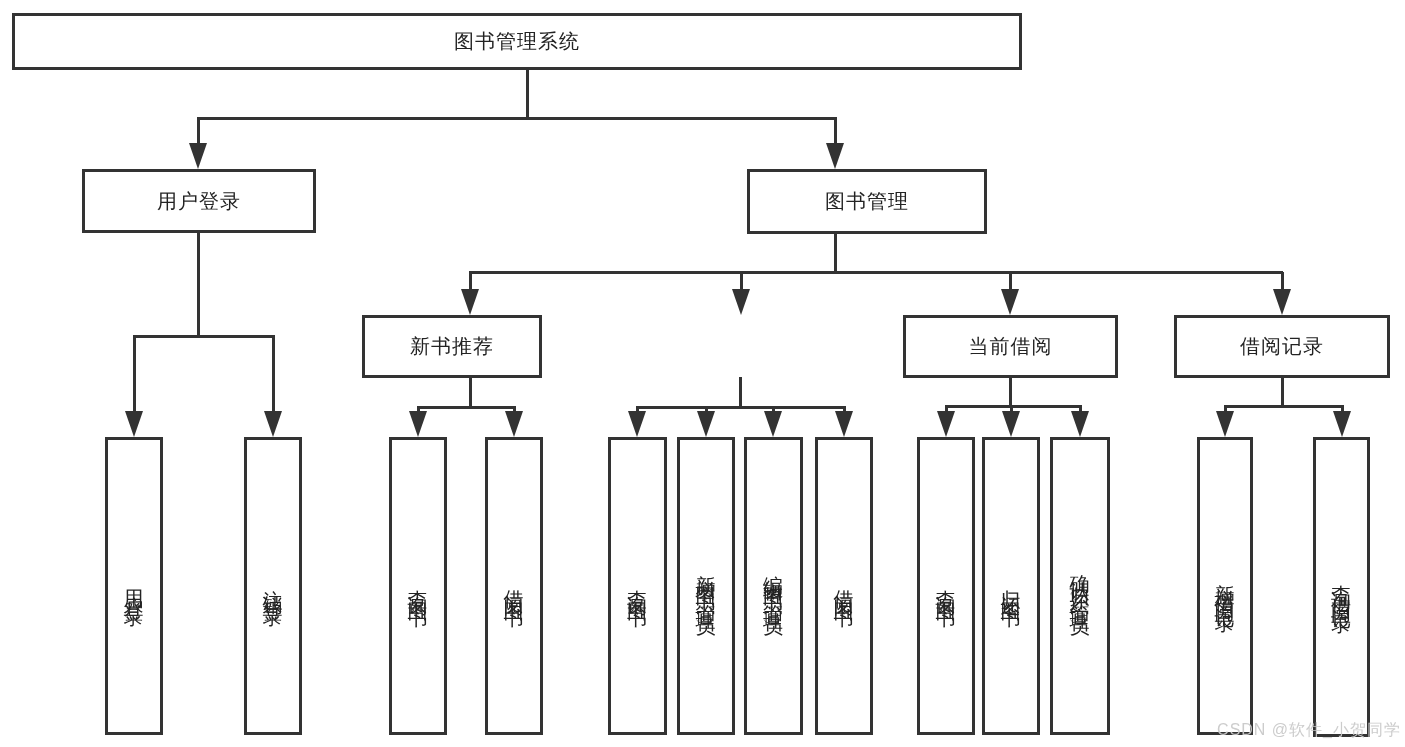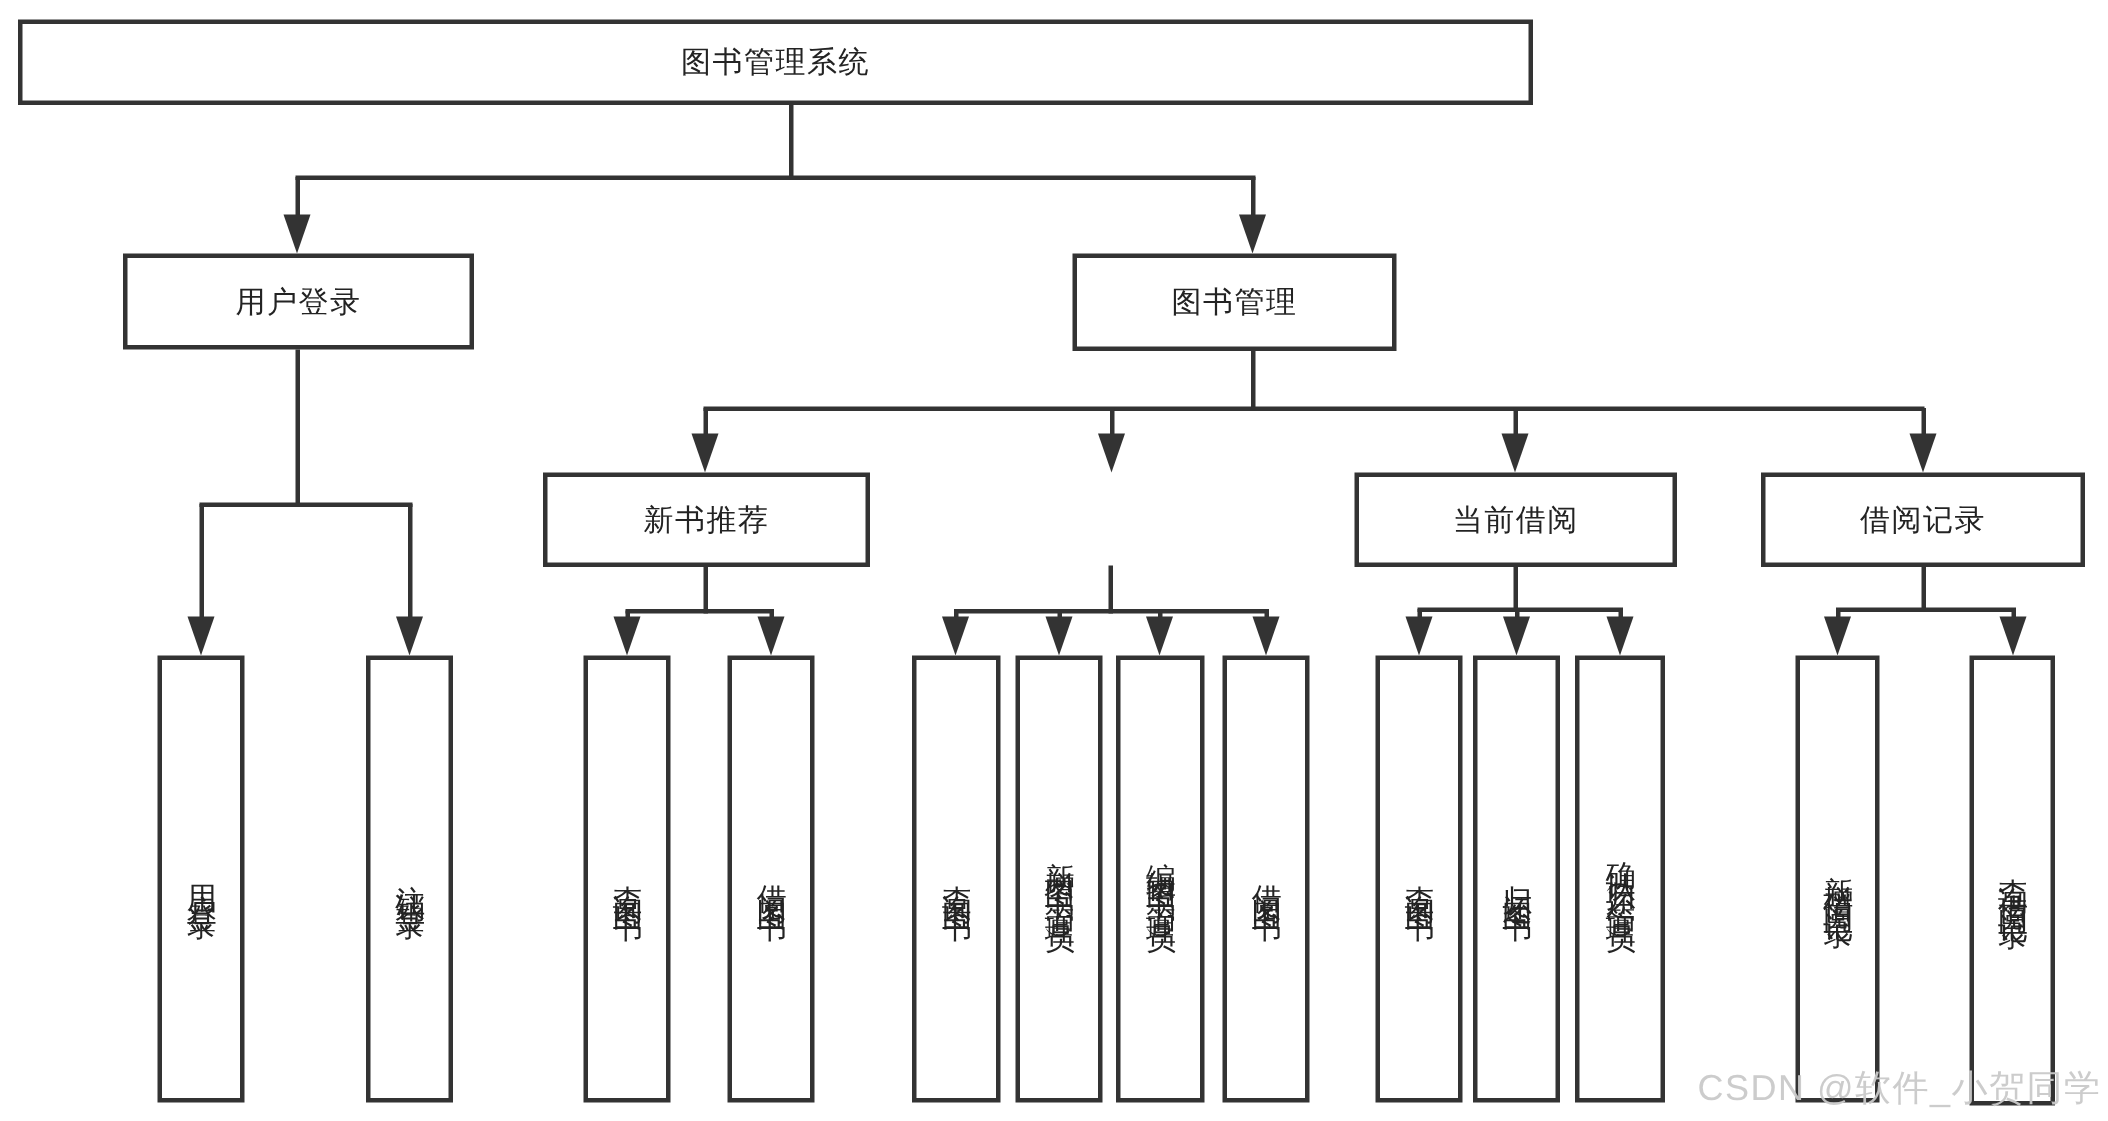--- a/index.html
+++ b/index.html
@@ -20,59 +20,59 @@
   .hline,.vline{position:absolute;background:#333333;z-index:1;}
   .hline{height:3px;}
   .vline{width:3px;}
   .arrow{
     position:absolute;width:0;height:0;z-index:1;
     border-left:9px solid transparent;border-right:9px solid transparent;
     border-top:26px solid #333333;
   }
   .watermark{
     position:absolute;right:4px;bottom:6px;z-index:6;
-    font-size:24px;color:rgba(201,201,201,0.95);letter-spacing:1px;
+    font-size:16px;color:rgba(201,201,201,0.95);letter-spacing:1px;
   }
 </style>
 </head>
 <body>
 
 <div class="stage">
 
   <div class="box" style="left:12px;top:13px;width:1010px;height:57px">图书管理系统</div>
 
   <div class="vline" style="left:526px;top:70px;height:48px"></div>
   <div class="hline" style="left:197px;top:117px;width:640px"></div>
   <div class="vline" style="left:197px;top:118px;height:30px"></div>
   <div class="arrow" style="left:189px;top:143px"></div>
   <div class="vline" style="left:834px;top:118px;height:30px"></div>
   <div class="arrow" style="left:826px;top:143px"></div>
 
   <div class="box" style="left:82px;top:169px;width:234px;height:64px">用户登录</div>
-  <div class="box" style="left:715px;top:169px;width:216px;height:65px">图书管理</div>
+  <div class="box" style="left:747px;top:169px;width:240px;height:65px">图书管理</div>
 
   <div class="vline" style="left:197px;top:232px;height:106px"></div>
   <div class="hline" style="left:133px;top:335px;width:142px"></div>
   <div class="vline" style="left:133px;top:336px;height:80px"></div>
   <div class="arrow" style="left:125px;top:411px"></div>
   <div class="vline" style="left:272px;top:336px;height:80px"></div>
   <div class="arrow" style="left:264px;top:411px"></div>
 
   <div class="vline" style="left:834px;top:233px;height:41px"></div>
   <div class="hline" style="left:469px;top:271px;width:814px"></div>
   <div class="vline" style="left:469px;top:272px;height:22px"></div>
   <div class="arrow" style="left:461px;top:289px"></div>
   <div class="vline" style="left:740px;top:272px;height:22px"></div>
   <div class="arrow" style="left:732px;top:289px"></div>
   <div class="vline" style="left:1009px;top:272px;height:22px"></div>
   <div class="arrow" style="left:1001px;top:289px"></div>
   <div class="vline" style="left:1281px;top:272px;height:22px"></div>
   <div class="arrow" style="left:1273px;top:289px"></div>
 
-  <div class="box" style="left:362px;top:315px;width:218px;height:63px">新书推荐</div>
+  <div class="box" style="left:362px;top:315px;width:180px;height:63px">新书推荐</div>
   <div class="box" style="left:1174px;top:315px;width:216px;height:63px">借阅记录</div>
   <div class="box" style="left:903px;top:315px;width:215px;height:63px">当前借阅</div>
 
   <div class="vline" style="left:469px;top:377px;height:32px"></div>
   <div class="hline" style="left:417px;top:406px;width:99px"></div>
   <div class="vline" style="left:417px;top:407px;height:12px"></div>
   <div class="arrow" style="left:409px;top:411px"></div>
   <div class="vline" style="left:513px;top:407px;height:12px"></div>
   <div class="arrow" style="left:505px;top:411px"></div>
 

